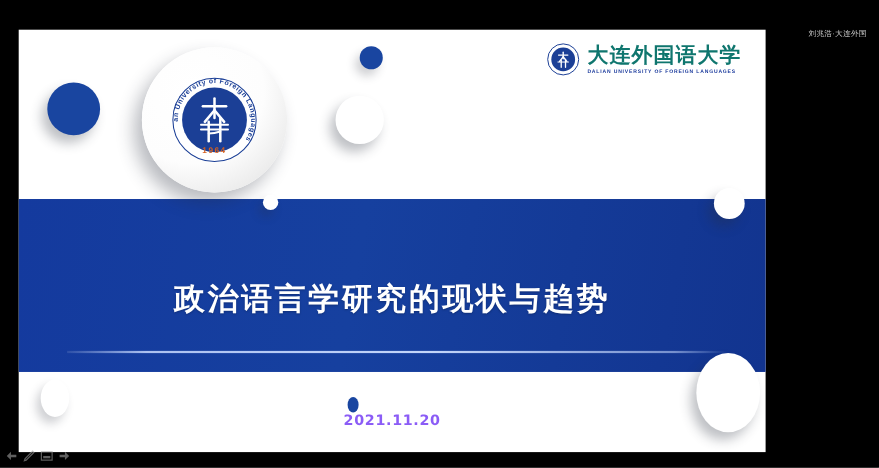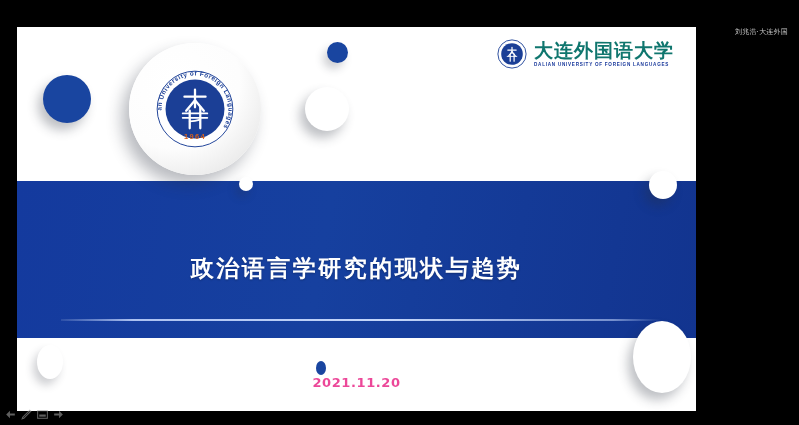--- a/index.html
+++ b/index.html
@@ -62,39 +62,39 @@
   }
   .header-en{
     font-size:4.6px; font-weight:700; color:#16369a; letter-spacing:.75px;
     white-space:nowrap; margin-top:3px;
   }
 
   
   .title{
     position:absolute; left:0; right:0; top:226px; text-align:center;
     font-family:"DejaVu Sans","Liberation Sans",sans-serif;
-    font-size:23px; font-weight:700; color:#ffffff; letter-spacing:2.5px;
+    font-size:28px; font-weight:700; color:#ffffff; letter-spacing:2.5px;
     text-shadow:0 1px 2px rgba(0,0,0,.25);
   }
   .divider{
     position:absolute; left:44px; width:600px; top:292px; height:1.5px;
     background:linear-gradient(90deg, rgba(255,255,255,.10) 0%, rgba(198,216,255,.85) 12%,
                rgba(205,222,255,.95) 55%, rgba(200,218,255,.55) 92%, rgba(255,255,255,0) 100%);
   }
   .author{
     position:absolute; left:0; right:0; top:312px; text-align:center;
     font-family:"DejaVu Sans","Liberation Sans",sans-serif;
     font-size:15px; font-weight:700; color:#ffffff; letter-spacing:1.2px;
   }
 
   
   .date{
     position:absolute; left:0; right:0; top:348px; text-align:center;
     font-family:"DejaVu Sans","Liberation Sans",sans-serif;
-    font-size:13px; font-weight:700; color:#ec4899; letter-spacing:.6px;
+    font-size:13px; font-weight:700; color:#8b5cf6; letter-spacing:.6px;
   }
 
   
   .toolbar{
     position:absolute; left:0px; bottom:2px;
     display:flex; align-items:center; gap:3px; padding:2px 4px;
   }
   .tb-icon{ width:13px; height:13px; opacity:.62; display:block; }
 </style>
 </head>

